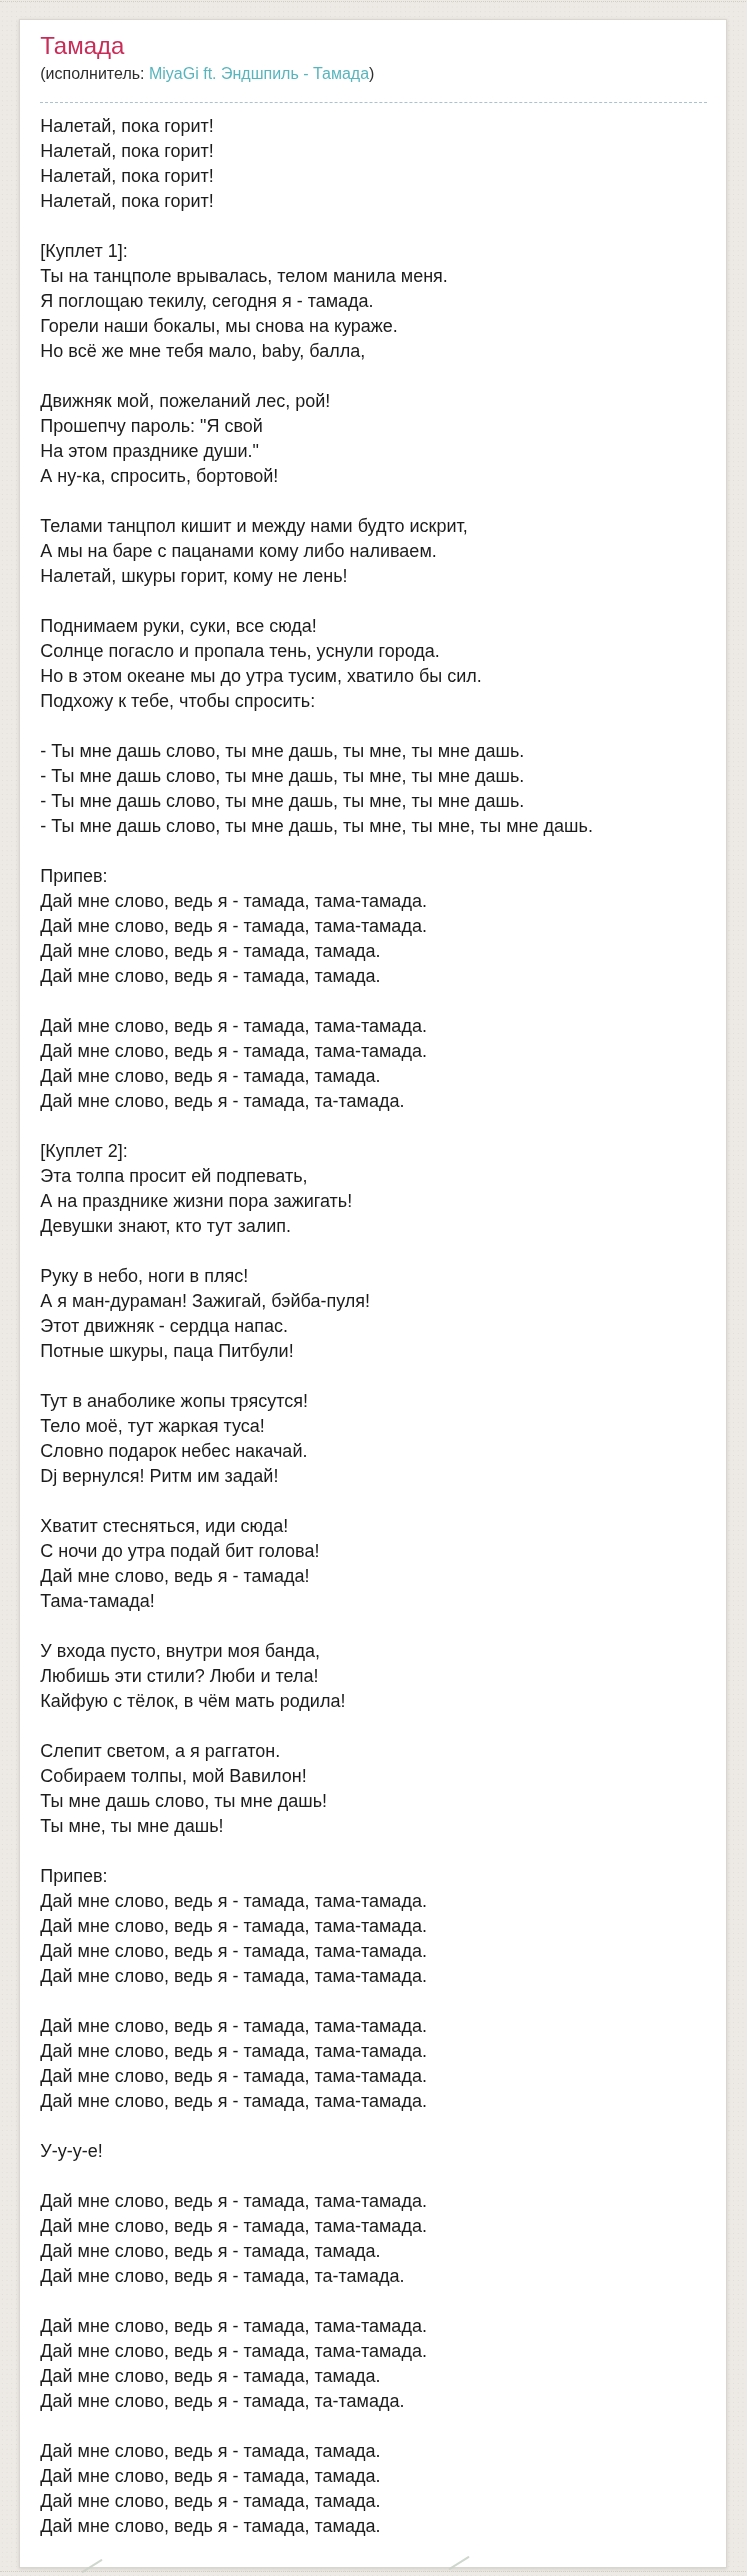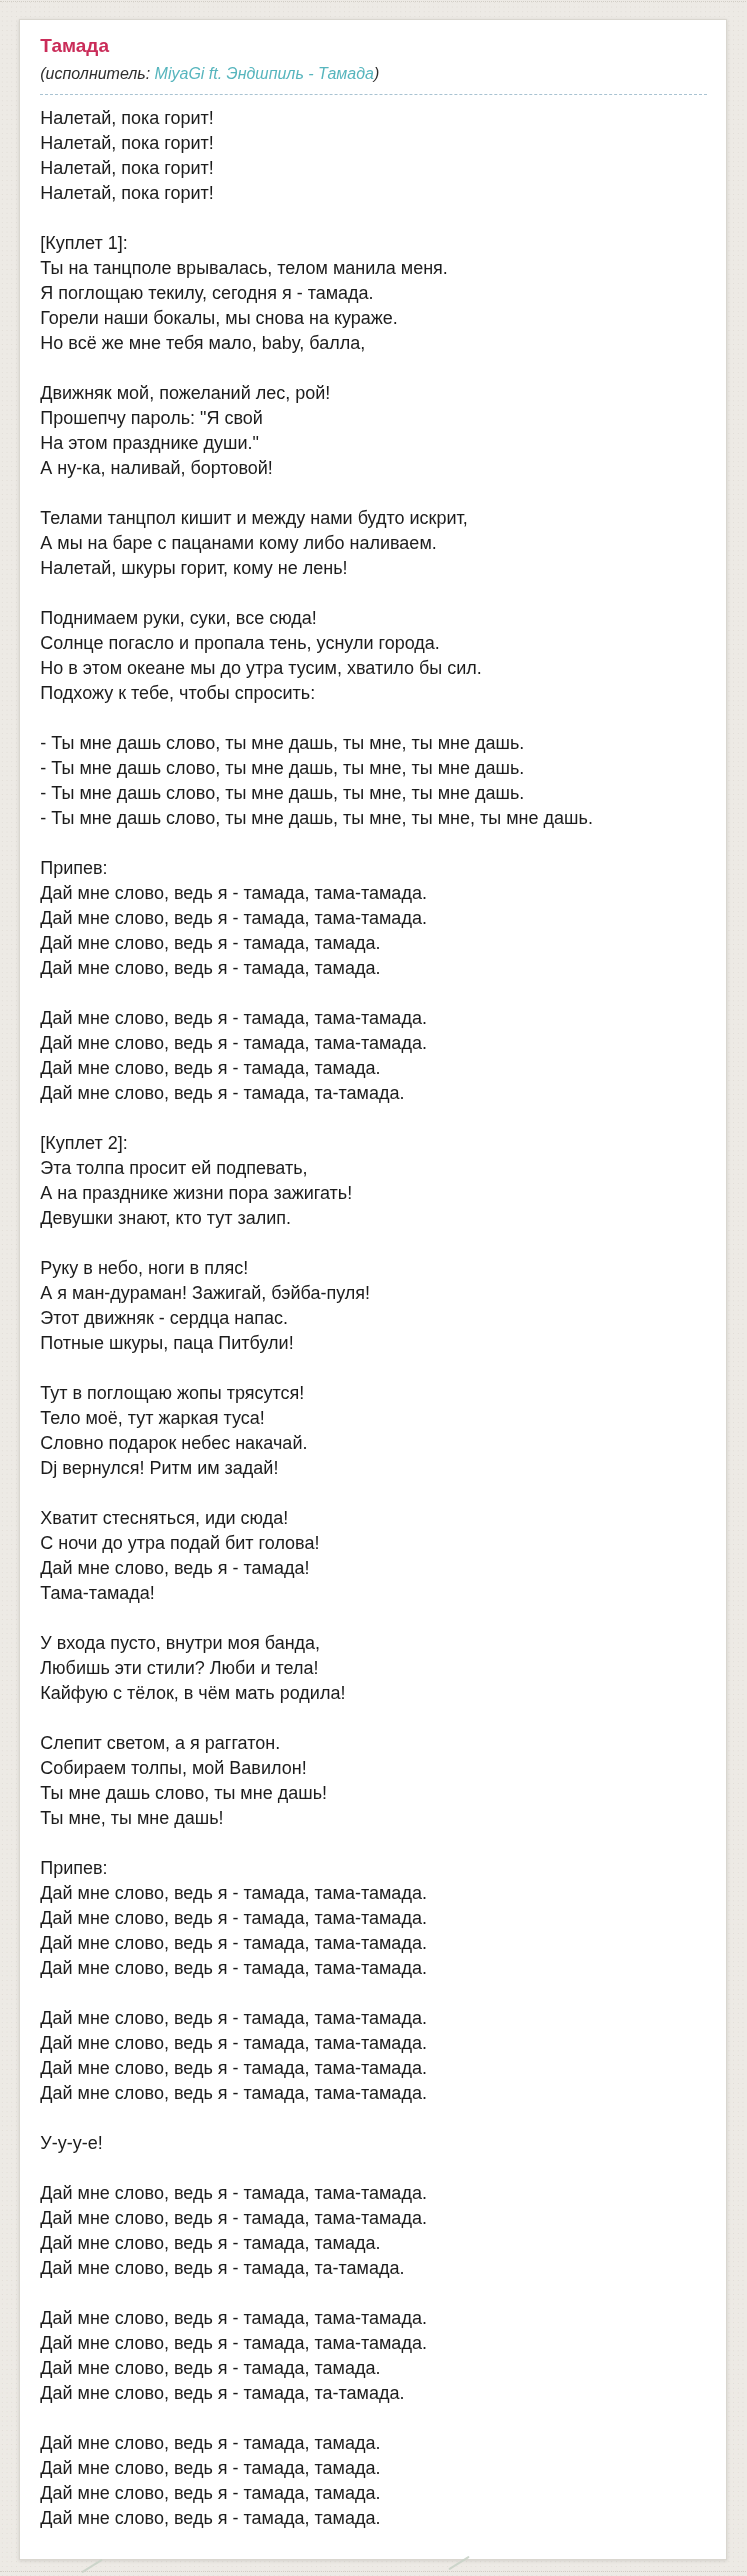--- a/index.html
+++ b/index.html
@@ -49,33 +49,32 @@
     left:18.7px;top:18.7px;
     width:708px;
     min-height:2538px;
     background:#ffffff;
     border:0.9px solid var(--card-border);
     box-shadow:0 0.9px 3.7px rgba(0,0,0,0.12);
     padding:11.2px 18.7px 28px 20.6px;
   }
   .song-title{
     margin:0 0 2.8px 0;
-    font-size:19px;
+    font-size:24px;
     line-height:30px;
-    font-weight:bold;
+    font-weight:normal;
     color:var(--title);
   }
   .artist-line{
     font-size:16px;
     line-height:19.6px;
     color:#2e2e2e;
-    padding-bottom:11px;
+    padding-bottom:19px;
     border-bottom:0.9px dashed var(--dash);
     margin-bottom:10.3px;
-    font-style:italic;
   }
   .artist-link{
     color:var(--link);
     text-decoration:none;
     cursor:pointer;
   }
   .lyrics{
     font-size:18px;
     line-height:25px;
     color:var(--text);
@@ -106,21 +105,21 @@
           <div class="lyric-line">[Куплет 1]:</div>
           <div class="lyric-line">Ты на танцполе врывалась, телом манила меня.</div>
           <div class="lyric-line">Я поглощаю текилу, сегодня я - тамада.</div>
           <div class="lyric-line">Горели наши бокалы, мы снова на кураже.</div>
           <div class="lyric-line">Но всё же мне тебя мало, baby, балла,</div>
         </div>
         <div class="stanza">
           <div class="lyric-line">Движняк мой, пожеланий лес, рой!</div>
           <div class="lyric-line">Прошепчу пароль: "Я свой</div>
           <div class="lyric-line">На этом празднике души."</div>
-          <div class="lyric-line">А ну-ка, наливай, бортовой!</div>
+          <div class="lyric-line">А ну-ка, спросить, бортовой!</div>
         </div>
         <div class="stanza">
           <div class="lyric-line">Телами танцпол кишит и между нами будто искрит,</div>
           <div class="lyric-line">А мы на баре с пацанами кому либо наливаем.</div>
           <div class="lyric-line">Налетай, шкуры горит, кому не лень!</div>
         </div>
         <div class="stanza">
           <div class="lyric-line">Поднимаем руки, суки, все сюда!</div>
           <div class="lyric-line">Солнце погасло и пропала тень, уснули города.</div>
           <div class="lyric-line">Но в этом океане мы до утра тусим, хватило бы сил.</div>
@@ -151,21 +150,21 @@
           <div class="lyric-line">А на празднике жизни пора зажигать!</div>
           <div class="lyric-line">Девушки знают, кто тут залип.</div>
         </div>
         <div class="stanza">
           <div class="lyric-line">Руку в небо, ноги в пляс!</div>
           <div class="lyric-line">А я ман-дураман! Зажигай, бэйба-пуля!</div>
           <div class="lyric-line">Этот движняк - сердца напас.</div>
           <div class="lyric-line">Потные шкуры, паца Питбули!</div>
         </div>
         <div class="stanza">
-          <div class="lyric-line">Тут в поглощаю жопы трясутся!</div>
+          <div class="lyric-line">Тут в анаболике жопы трясутся!</div>
           <div class="lyric-line">Тело моё, тут жаркая туса!</div>
           <div class="lyric-line">Словно подарок небес накачай.</div>
           <div class="lyric-line">Dj вернулся! Ритм им задай!</div>
         </div>
         <div class="stanza">
           <div class="lyric-line">Хватит стесняться, иди сюда!</div>
           <div class="lyric-line">С ночи до утра подай бит голова!</div>
           <div class="lyric-line">Дай мне слово, ведь я - тамада!</div>
           <div class="lyric-line">Тама-тамада!</div>
         </div>

